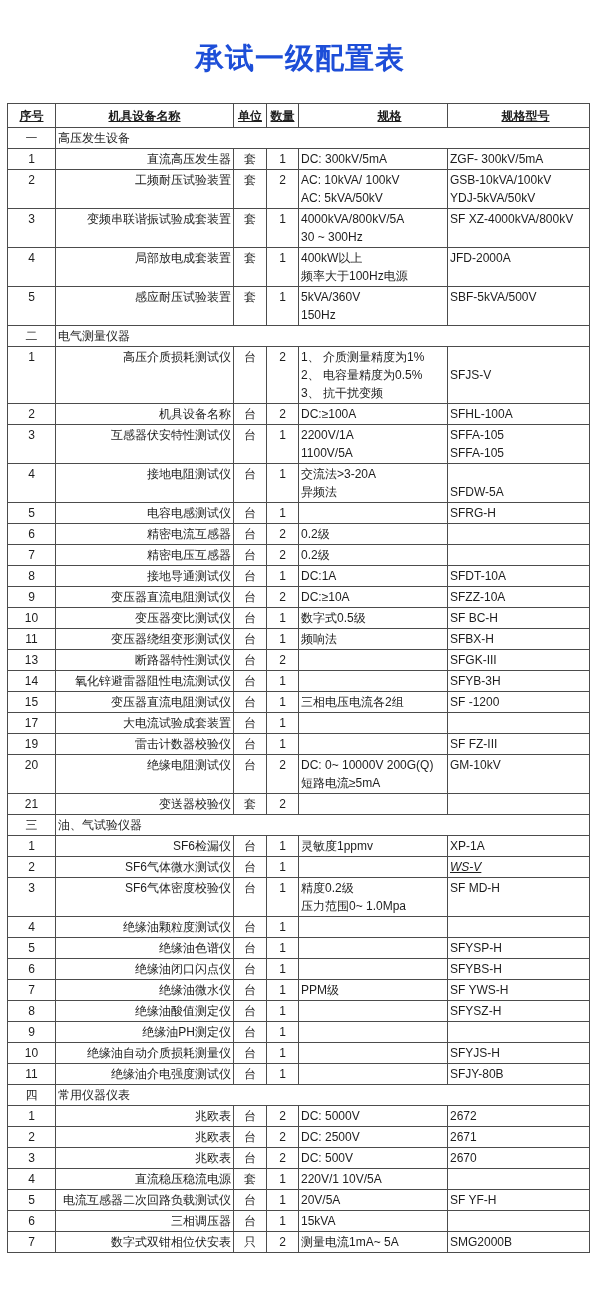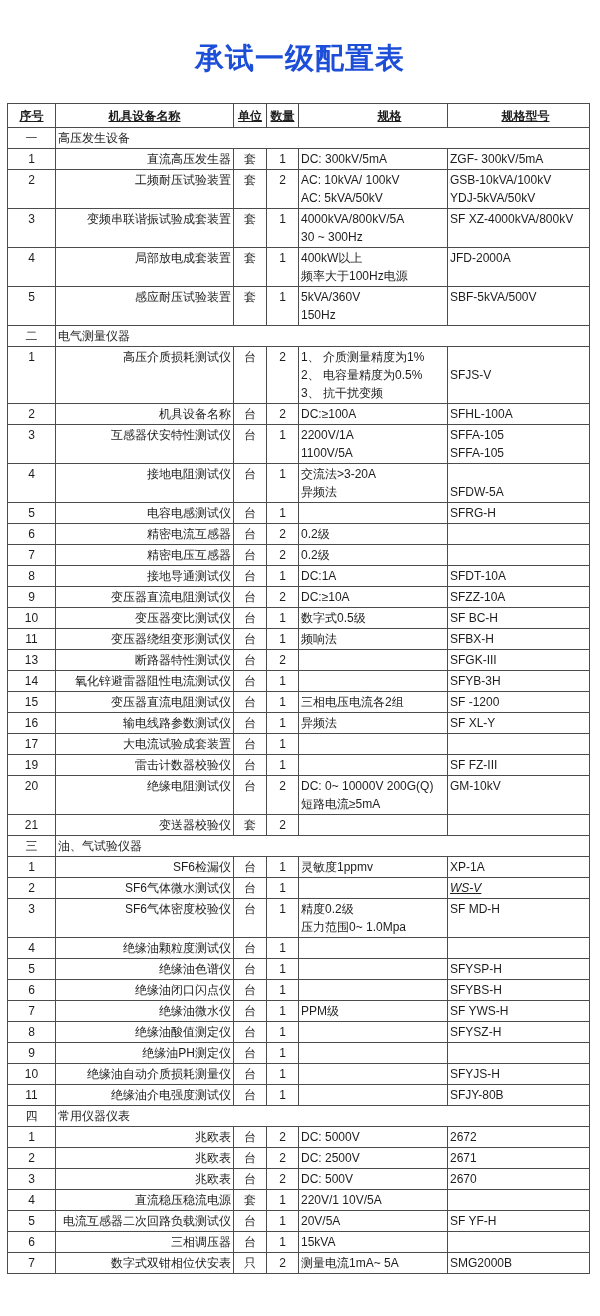--- a/index.html
+++ b/index.html
@@ -309,32 +309,20 @@
         <td class="c">台</td>
         <td class="c">1</td>
         <td class="spec">
           <div class="ln">三相电压电流各2组</div>
         </td>
         <td class="model">
           <div class="ln">SF -1200</div>
         </td>
       </tr>
       <tr>
-        <td class="c">16</td>
-        <td class="name">输电线路参数测试仪</td>
-        <td class="c">台</td>
-        <td class="c">1</td>
-        <td class="spec">
-          <div class="ln">异频法</div>
-        </td>
-        <td class="model">
-          <div class="ln">SF XL-Y</div>
-        </td>
-      </tr>
-      <tr>
         <td class="c">17</td>
         <td class="name">大电流试验成套装置</td>
         <td class="c">台</td>
         <td class="c">1</td>
         <td class="spec"></td>
         <td class="model"></td>
       </tr>
       <tr>
         <td class="c">19</td>
         <td class="name">雷击计数器校验仪</td>

